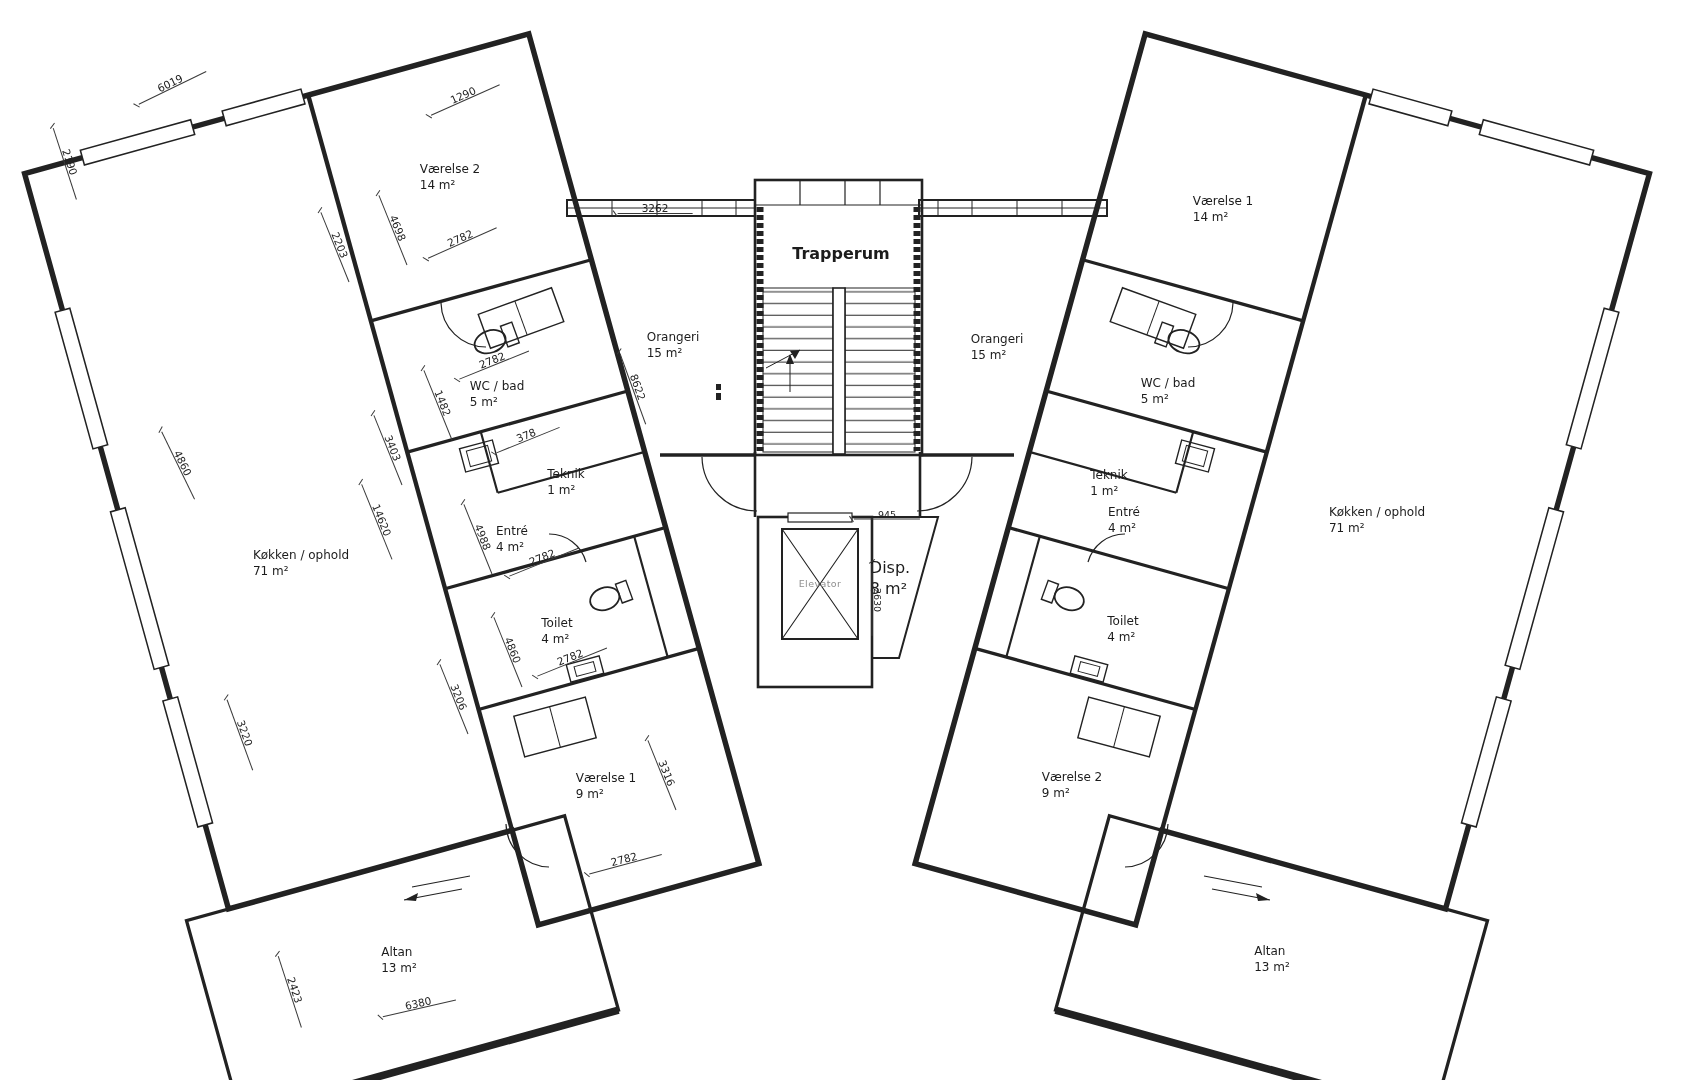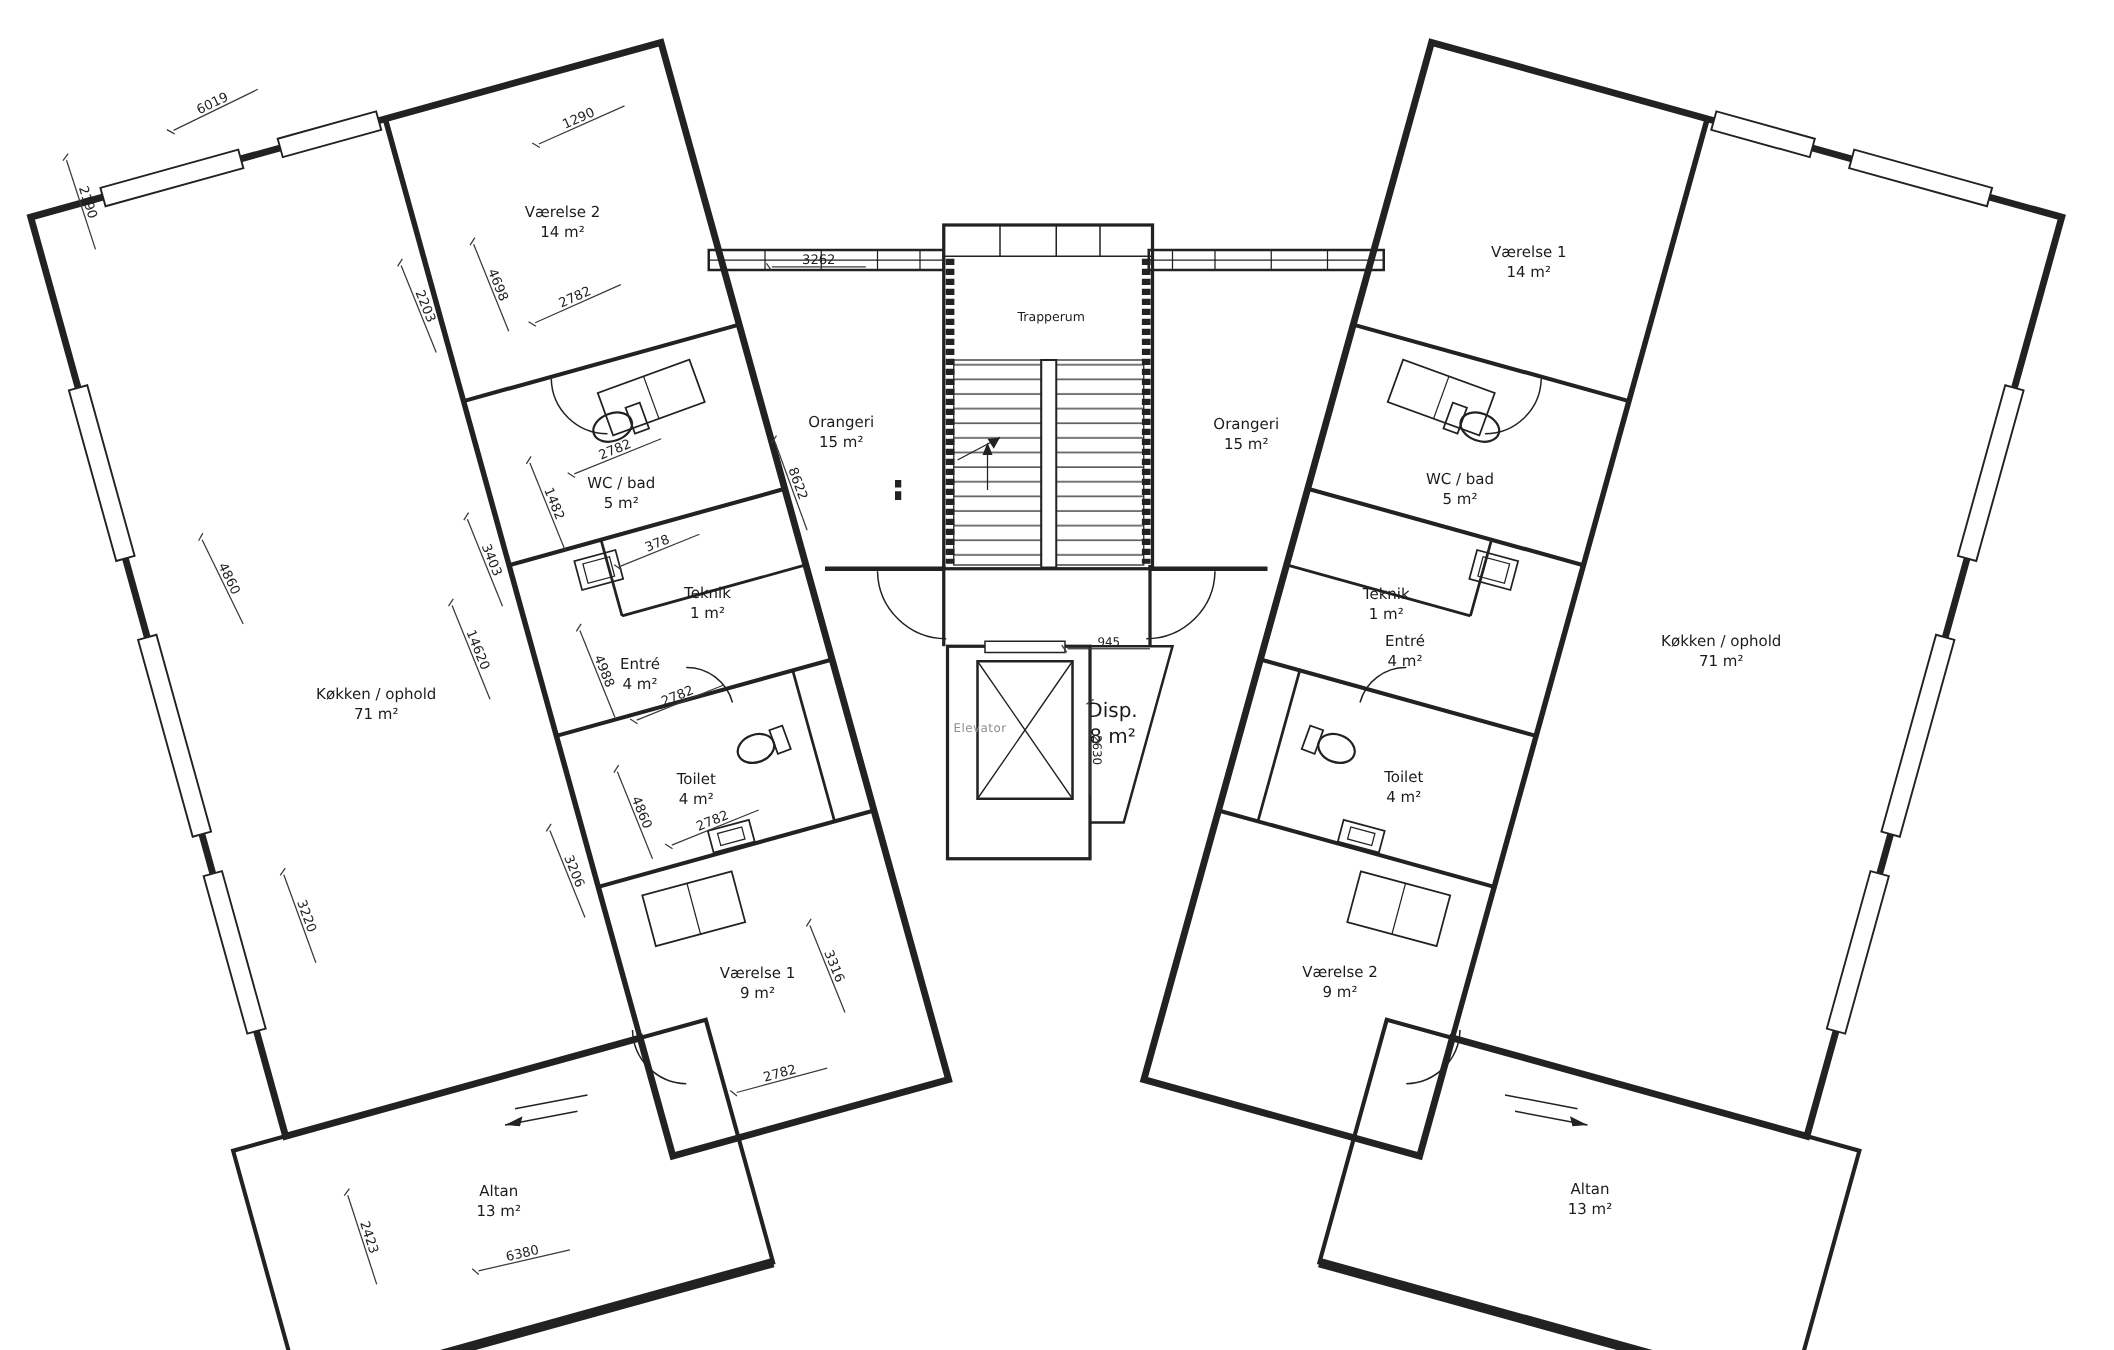--- a/index.html
+++ b/index.html
@@ -1,22 +1,22 @@
 <!DOCTYPE html>
 <html><head>
 <meta charset="utf-8">
 <style>
   html,body{margin:0;padding:0;background:#fff;}
   #stage{position:relative;width:1691px;height:1080px;background:#fff;overflow:hidden;
          font-family:"DejaVu Sans","Liberation Sans",sans-serif;color:#1c1c1c;}
   #plan-svg{position:absolute;left:0;top:0;}
-  .room{position:absolute;transform:translate(-50%,-50%);text-align:center;line-height:1.3;
+  .room{position:absolute;transform:translate(-50%,-50%);line-height:1.3;
         font-size:12px;white-space:nowrap;}
   .room .nm,.room .ar{display:block;}
-  .single{font-size:10px;}
+  .single{font-size:16px;font-weight:bold;}
   .elev{font-size:9.5px;color:#8f8f8f;letter-spacing:.4px;}
   .dim{position:absolute;font-size:10.5px;color:#222;white-space:nowrap;
        transform:translate(-50%,-50%) rotate(var(--r,0deg));}
   .dim::after{content:"";position:absolute;left:-24px;right:-24px;top:92%;height:1px;background:#3a3a3a;}
   .dim::before{content:"";position:absolute;left:-30px;top:92%;width:7px;height:1px;background:#3a3a3a;
        transform:rotate(55deg);}
 </style>
 </head>
 <body>
 
@@ -183,21 +183,21 @@
   <div class="room" style="left:399px;top:961px">
       <span class="nm">Altan</span>
       <span class="ar">13 m²</span>
     </div>
   <div class="room" style="left:673px;top:346px">
       <span class="nm">Orangeri</span>
       <span class="ar">15 m²</span>
     </div>
 
   <div class="room single" style="left:841px;top:254px"><span>Trapperum</span></div>
-  <div class="room elev" style="left:784px;top:584px"><span>Elevator</span></div>
+  <div class="room elev" style="left:820px;top:584px"><span>Elevator</span></div>
   <div class="room" style="left:890px;top:579px;font-size:16px">
       <span class="nm">Disp.</span>
       <span class="ar">8 m²</span>
     </div>
 
   <div class="room" style="left:1223px;top:210px">
       <span class="nm">Værelse 1</span>
       <span class="ar">14 m²</span>
     </div>
   <div class="room" style="left:997px;top:348px">

